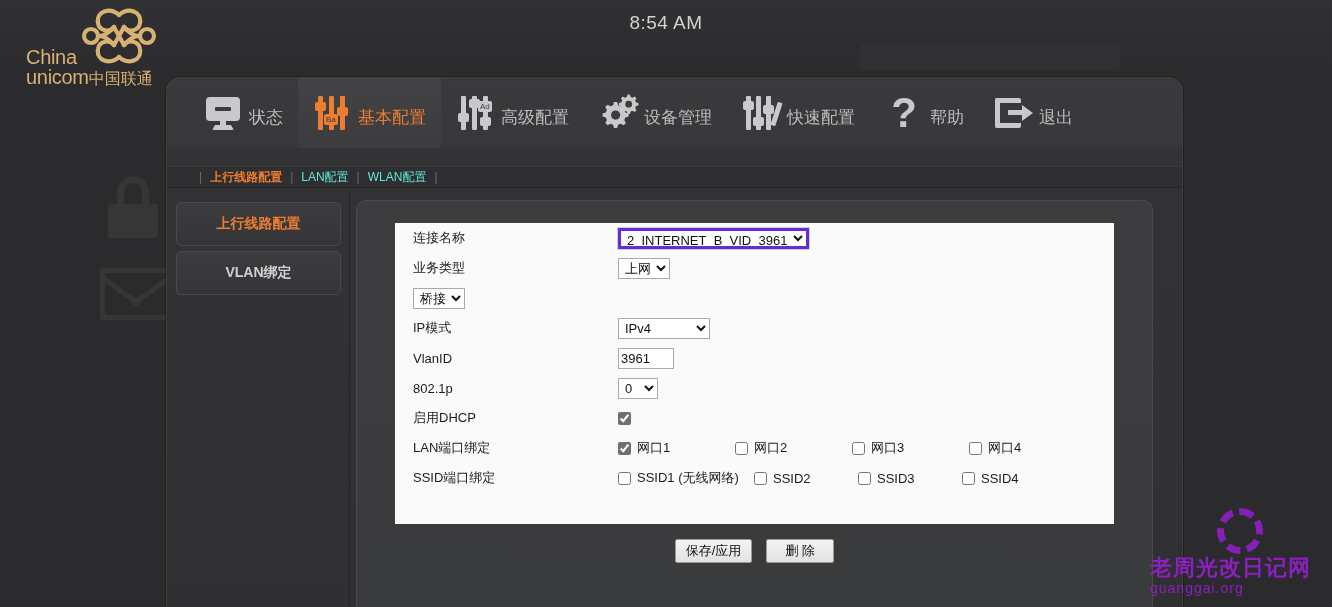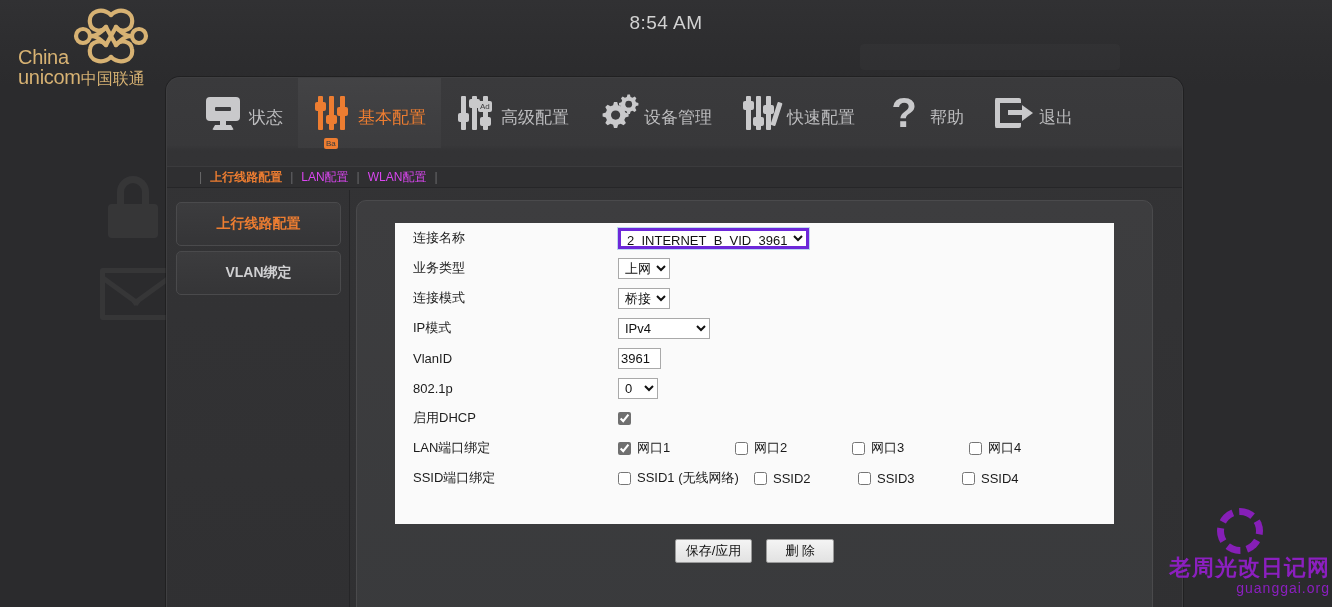--- a/index.html
+++ b/index.html
@@ -52,21 +52,21 @@
   }
 
   
   .clock {
     position: absolute; left: 0; top: 12px; width: 1332px;
     text-align: center;
     color: #d2d2d2; font-size: 19px; letter-spacing: 0.5px;
   }
 
   
-  .logo { position: absolute; left: 4px; top: 5px; width: 160px; height: 82px; }
+  .logo { position: absolute; left: 12px; top: 5px; width: 160px; height: 82px; }
   .logo-knot { position: absolute; left: 68px; top: 2px; }
   .logo-text {
     position: absolute; left: 14px; top: 42px;
     color: #d7b273; line-height: 1.02;
   }
   .logo-text .l1 { font-size: 20px; letter-spacing: -0.3px; }
   .logo-text .l2 { font-size: 20px; letter-spacing: -0.3px; }
   .logo-text .l2 .cn { font-size: 16px; letter-spacing: 0px; }
 
   
@@ -122,21 +122,21 @@
   }
   .ic-sliders .knob {
     position: absolute; width: 11px; height: 9px; background: #c9c9cb; border-radius: 2px;
   }
   .ic-sliders.orange .bar, .ic-sliders.orange .knob { background: #ed7d31; }
   .ic-sliders .tag {
     position: absolute; font-size: 8px; color: #3c3c3e;
     background: #c9c9cb; border-radius: 2px; padding: 0 2px; line-height: 11px;
     font-family: "Liberation Sans", sans-serif;
   }
-  .ic-sliders.orange .tag { background: #ed7d31; color: #3c3c3e; margin-top: 24px; }
+  .ic-sliders.orange .tag { background: #ed7d31; color: #3c3c3e; }
   .gear-svg { position: absolute; }
 
   
   .ic-q {
     position: absolute; left: 0; top: -1px; width: 38px;
     text-align: center; font-size: 42px; font-weight: bold; color: #c9c9cb;
     line-height: 42px;
   }
   
   .ic-exit .box {
@@ -157,21 +157,21 @@
 
   
   .subnav {
     position: absolute; left: 0; top: 88px; width: 100%; height: 22px;
     background: #2f2f31;
     display: flex; align-items: center; padding-left: 24px; gap: 0;
     border-top: 1px solid #3b3b3d;
     border-bottom: 1px solid #262628;
   }
   .subnav .sep { color: #6a6a6c; font-size: 12px; padding: 0 8px; }
-  .subtab { font-size: 12px; color: #d946ef; cursor: pointer; }
+  .subtab { font-size: 12px; color: #5eead4; cursor: pointer; }
   .subtab.active { color: #ed7d31; font-weight: bold; }
 
   
   .content {
     position: absolute; left: 0; top: 112px; width: 100%; bottom: 0;
     display: flex;
   }
   .sidebar {
     width: 183px; flex: none; padding: 12px 8px 0 9px;
     border-right: 1px solid #262628;
@@ -208,21 +208,21 @@
   select, input[type=text] {
     font-family: "Liberation Sans", sans-serif;
     font-size: 13px; color: #111;
     background: #fff;
     border: 1px solid #a9a9a9;
     padding: 1px 2px;
     height: 21px;
   }
   select { padding-right: 2px; }
   select.focused { border: 3px solid #6d28d9; outline: 1px solid #bcd6ee; }
-  input[type=text] { width: 43px; }
+  input[type=text] { width: 56px; }
   input[type=checkbox] {
     width: 13px; height: 13px; margin: 0;
     accent-color: #6f6f6f;
   }
   .cbwrap { display: flex; align-items: center; gap: 6px; font-size: 13px; }
   .cbcols { display: flex; align-items: center; }
   .cbcols .cbwrap { width: 117px; }
   .cbcols.ssid .cbwrap { width: 104px; }
 
   
@@ -234,21 +234,21 @@
     min-width: 68px; height: 24px; padding: 0 10px;
     background: linear-gradient(180deg, #f4f4f4 0%, #e2e2e2 100%);
     border: 1px solid #9a9a9a; border-radius: 2px;
     font-size: 13px; color: #111; cursor: pointer;
     font-family: "Liberation Sans", sans-serif;
   }
 
   
   .watermark {
     position: absolute; left: 1150px; top: 508px;
-    width: 180px; text-align: right; pointer-events: none;
+    width: 180px; text-align: left; pointer-events: none;
   }
   .wm-ring {
     width: 46px; height: 46px; margin: 0 auto 2px;
     border: 7px dashed #8b1fbf; border-radius: 50%;
     opacity: 0.95;
   }
   .wm-t1 {
     font-size: 22px; color: #8b1fbf; letter-spacing: 1px;
     font-weight: bold; line-height: 1.1;
   }
@@ -415,21 +415,20 @@
             <div class="frow">
               <div class="flabel">业务类型</div>
               <div class="fctl">
                 <select>
                   <option>上网</option>
                 </select>
               </div>
             </div>
 
             <div class="frow">
-              <div class="flabel">连接模式</div>
               <div class="fctl">
                 <select>
                   <option>桥接</option>
                 </select>
               </div>
             </div>
 
             <div class="frow">
               <div class="flabel">IP模式</div>
               <div class="fctl">

